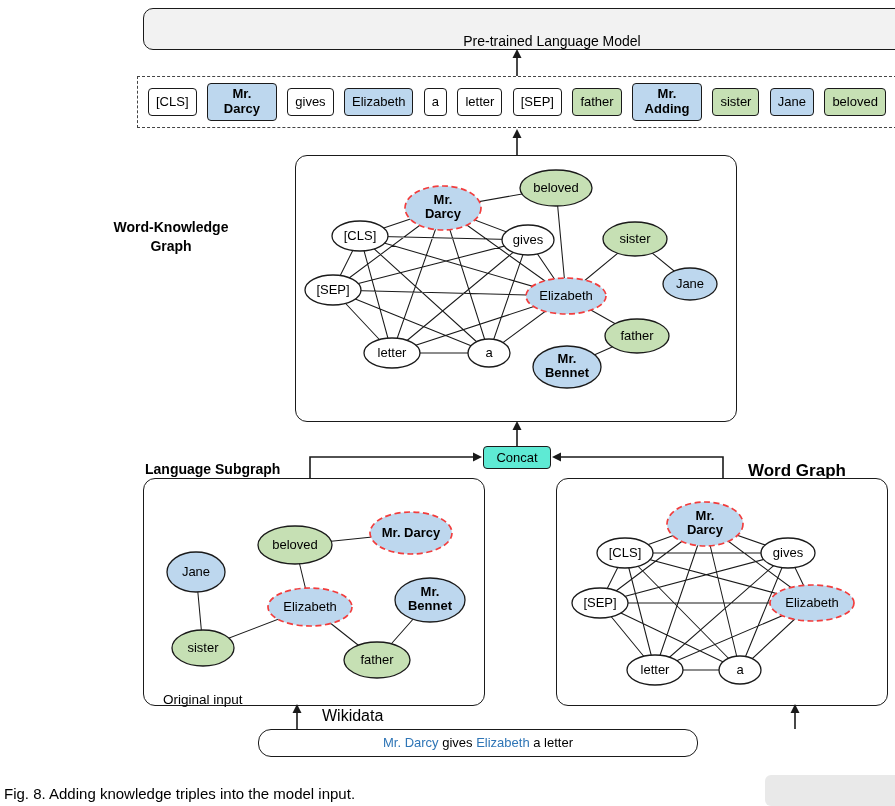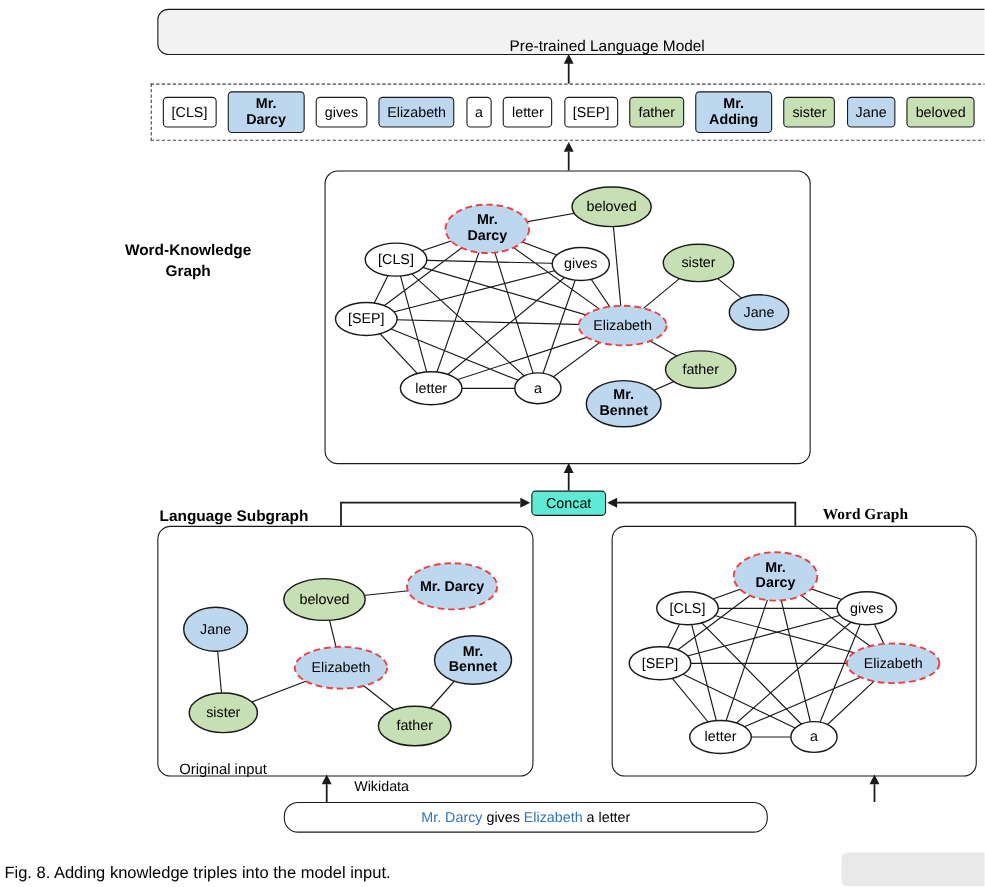--- a/index.html
+++ b/index.html
@@ -43,31 +43,31 @@
   }
 
   .concat {
     left: 483px; top: 446px; width: 68px; height: 23px;
     background: #5eead4; border: 1.2px solid #1a1a1a; border-radius: 4px;
     display: flex; align-items: center; justify-content: center; font-size: 13px;
     box-sizing: border-box;
   }
 
   .ks-label { left: 145px; top: 461px; font-weight: bold; font-size: 14px; }
-  .wg-label { left: 748px; top: 461px; font-weight: bold; font-size: 14px; font-family: Liberation Serif, serif; }
+  .wg-label { left: 748px; top: 461px; font-weight: bold; font-size: 17px; }
   .ks-box {
     left: 143px; top: 478px; width: 340px; height: 226px;
     border: 1.6px solid #1a1a1a; border-radius: 12px; background: #fff;
   }
   .wg-box {
     left: 556px; top: 478px; width: 330px; height: 226px;
     border: 1.6px solid #1a1a1a; border-radius: 12px; background: #fff;
   }
 
-  .wikidata { left: 322px; top: 707px; font-size: 13px; }
+  .wikidata { left: 322px; top: 707px; font-size: 16px; }
   .orig-label { left: 163px; top: 692px; font-size: 13.5px; }
   .orig-box {
     left: 258px; top: 729px; width: 440px; height: 28px;
     border: 1.3px solid #1a1a1a; border-radius: 13px; background: #fff;
     text-align: center; line-height: 26px; font-size: 13px;
     box-sizing: border-box;
   }
   .ent { color: #2E75B6; }
 
   .caption { left: 4px; top: 785px; font-size: 15px; }

